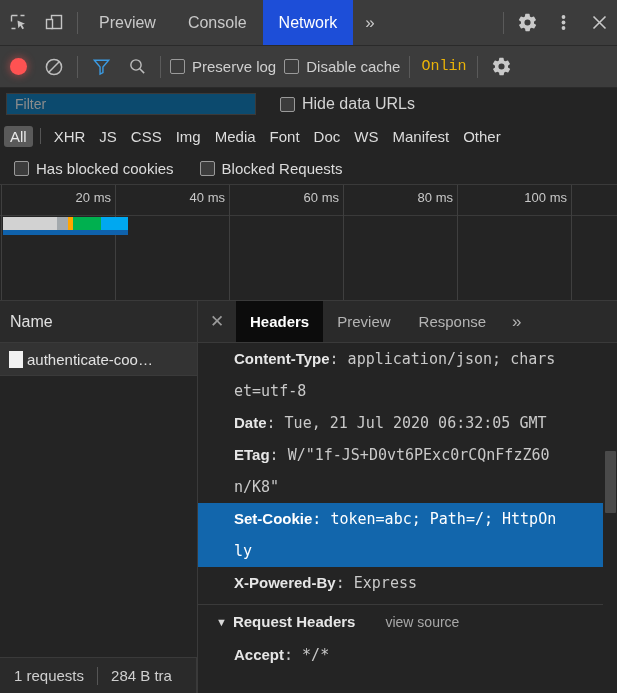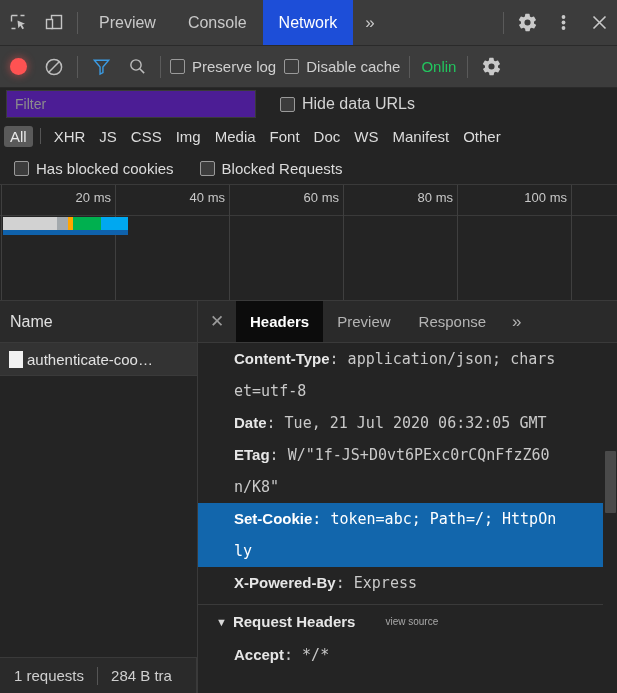--- a/index.html
+++ b/index.html
@@ -40,29 +40,29 @@
   }
   .rec-dot{
     width:17px;height:17px;border-radius:50%;background:#ff5252;
     box-shadow:0 0 7px 2px rgba(255,82,82,.35);
   }
   .chk{
     width:13px;height:13px;border:1px solid #9a9a9a;border-radius:2px;
     background:#3c3c3c;display:inline-block;flex:none;
   }
   .chk-label{display:flex;align-items:center;gap:7px;padding:0 4px;white-space:nowrap;}
-  .online-txt{color:#22c55e;padding:0 6px;white-space:nowrap;}
+  .online-txt{color:#eab308;padding:0 6px;white-space:nowrap;font-family:Liberation Mono, monospace;}
 
   
   .filter-row{
     height:32px;min-height:32px;background:#242424;display:flex;align-items:center;
     padding:0 0 0 0;
   }
   .filter-input{
-    width:250px;height:28px;margin-left:6px;background:#4c1d95;border:1px solid #3a3a3a;
+    width:250px;height:22px;margin-left:6px;background:#0c4a6e;border:1px solid #3a3a3a;
     color:#9a9a9a;font-size:14px;font-family:"Liberation Sans", sans-serif;
     padding:0 8px;box-sizing:border-box;outline:none;
   }
   .filter-input::placeholder{color:#8c8c8c;}
 
   
   .type-row{
     height:32px;min-height:32px;display:flex;align-items:center;background:#242424;
     font-size:15px;color:#dcdcdc;padding-left:4px;gap:2px;
   }
@@ -137,21 +137,21 @@
   .hdr-line.sel{background:#1266ac;color:#ffffff;}
   .hdr-line.sel .k{color:#ffffff;}
   .hdr-cont{padding-left:36px;}
   .sec-div{height:1px;background:#3a3a3a;margin-top:5px;}
   .sec-head{
     display:flex;align-items:center;gap:0;padding:0 14px 0 18px;
     font-size:15px;line-height:34px;color:#e6e6e6;font-weight:bold;
   }
   .sec-head .caret{font-size:11px;margin-right:6px;color:#d8d8d8;}
   .sec-head .viewsrc{
-    font-weight:normal;color:#a8a8a8;margin-left:30px;font-size:10px;
+    font-weight:normal;color:#a8a8a8;margin-left:30px;font-size:14px;
   }
 
   .rp-scrollbar{
     position:absolute;right:0;width:14px;background:#242424;
   }
   .rp-thumb{position:absolute;right:1px;width:11px;background:#4a4a4a;border-radius:1px;}
 
   
   .statusbar{
     height:36px;min-height:36px;display:flex;align-items:center;

